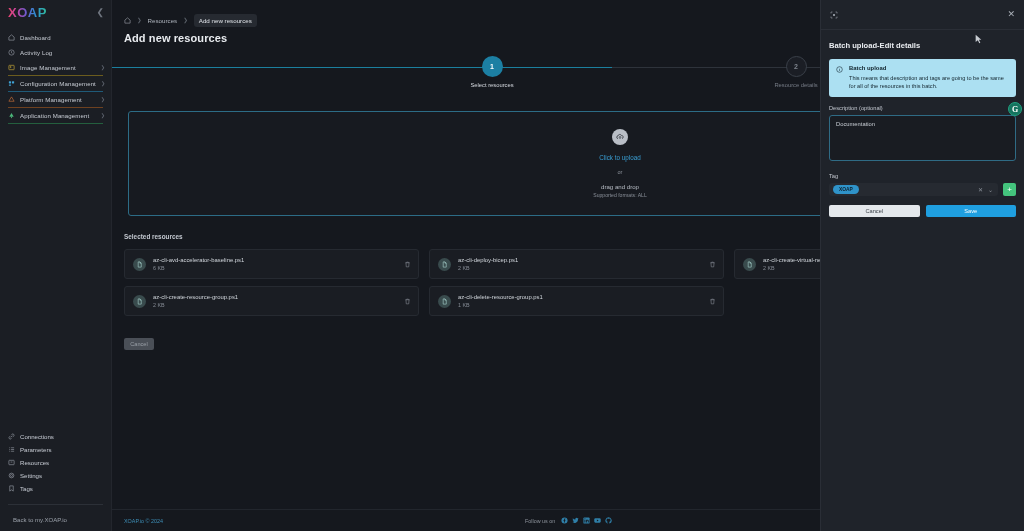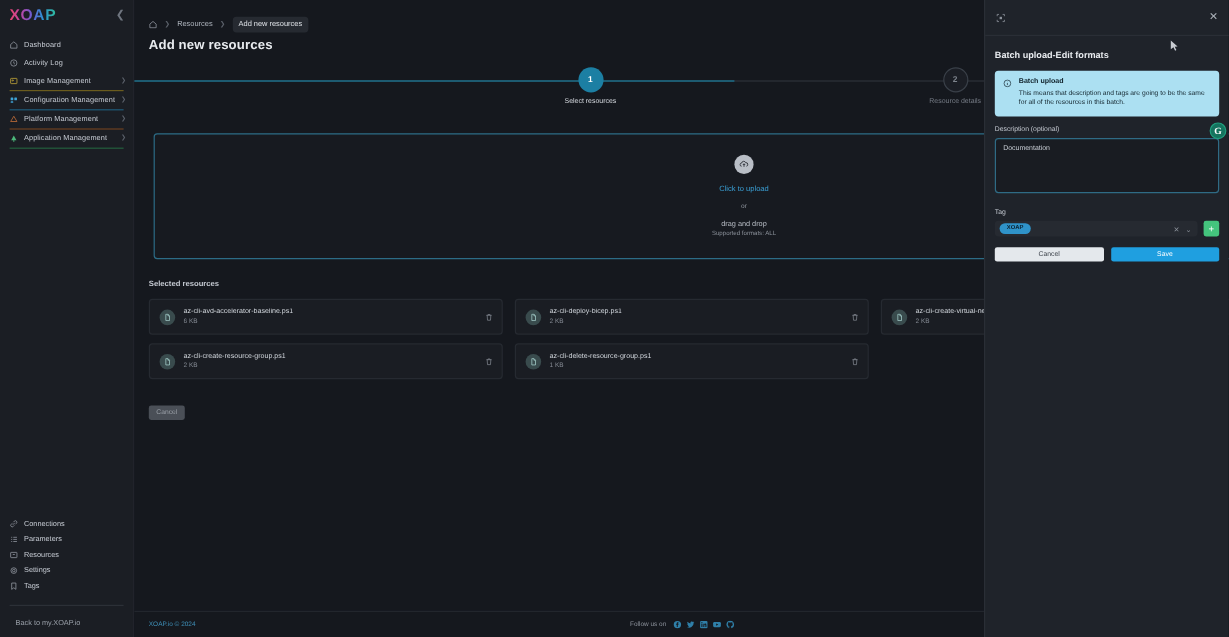--- a/index.html
+++ b/index.html
@@ -534,21 +534,21 @@
     <div class="panel-bar">
       <span class="exp">
           <svg viewBox="0 0 16 16" fill="none" stroke="#8a9099" stroke-width="1.4">
             <path d="M2 5V2h3M11 2h3v3M14 11v3h-3M5 14H2v-3"></path>
             <rect x="6" y="6" width="4" height="4" fill="#8a9099" stroke="none"></rect>
           </svg>
         </span>
       <span class="cls">✕</span>
     </div>
 
-    <h2 class="panel-title">Batch upload-Edit formats</h2>
+    <h2 class="panel-title">Batch upload-Edit details</h2>
 
     <div class="info-box">
       <span class="i-ic">
           <svg viewBox="0 0 16 16" fill="none" stroke="#14262f" stroke-width="1.3">
             <circle cx="8" cy="8" r="6.4"></circle>
             <path d="M8 7.2v4M8 4.9v.6"></path>
           </svg>
         </span>
       <span>
         <div class="info-h">Batch upload</div>

